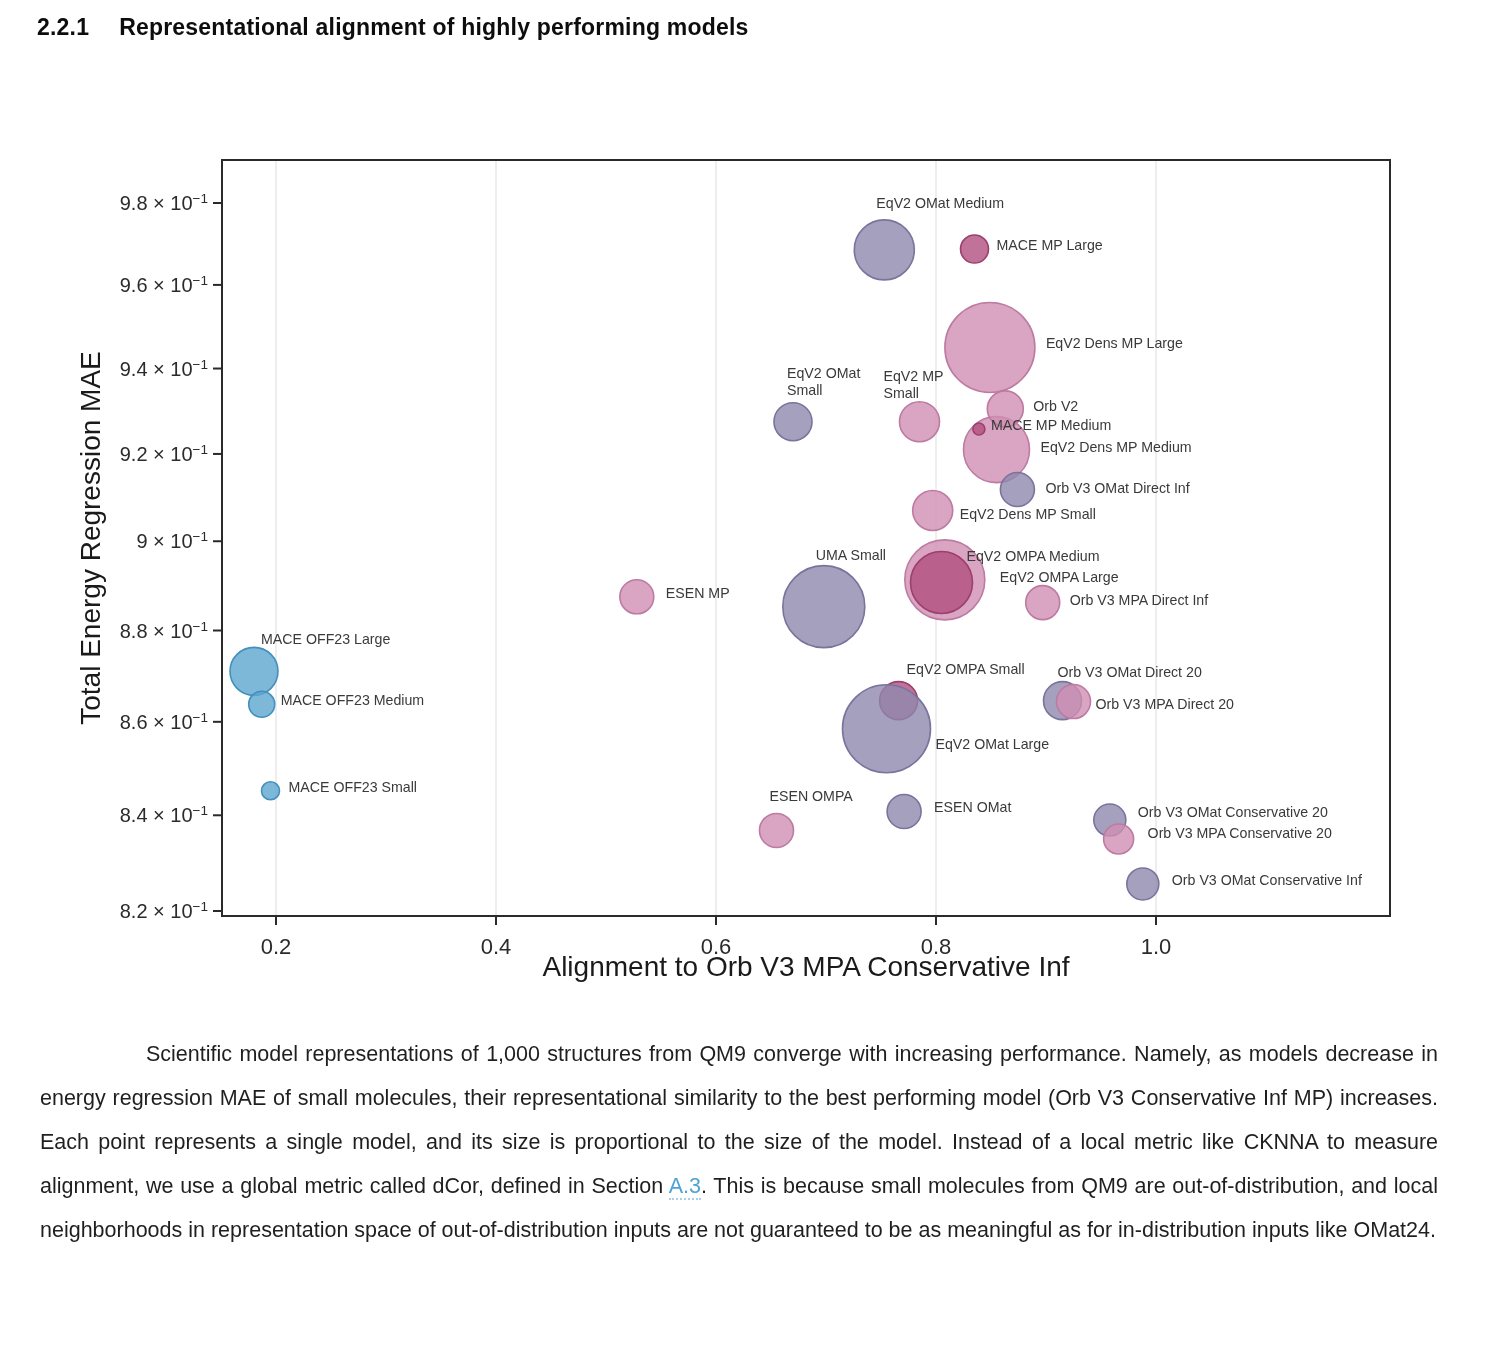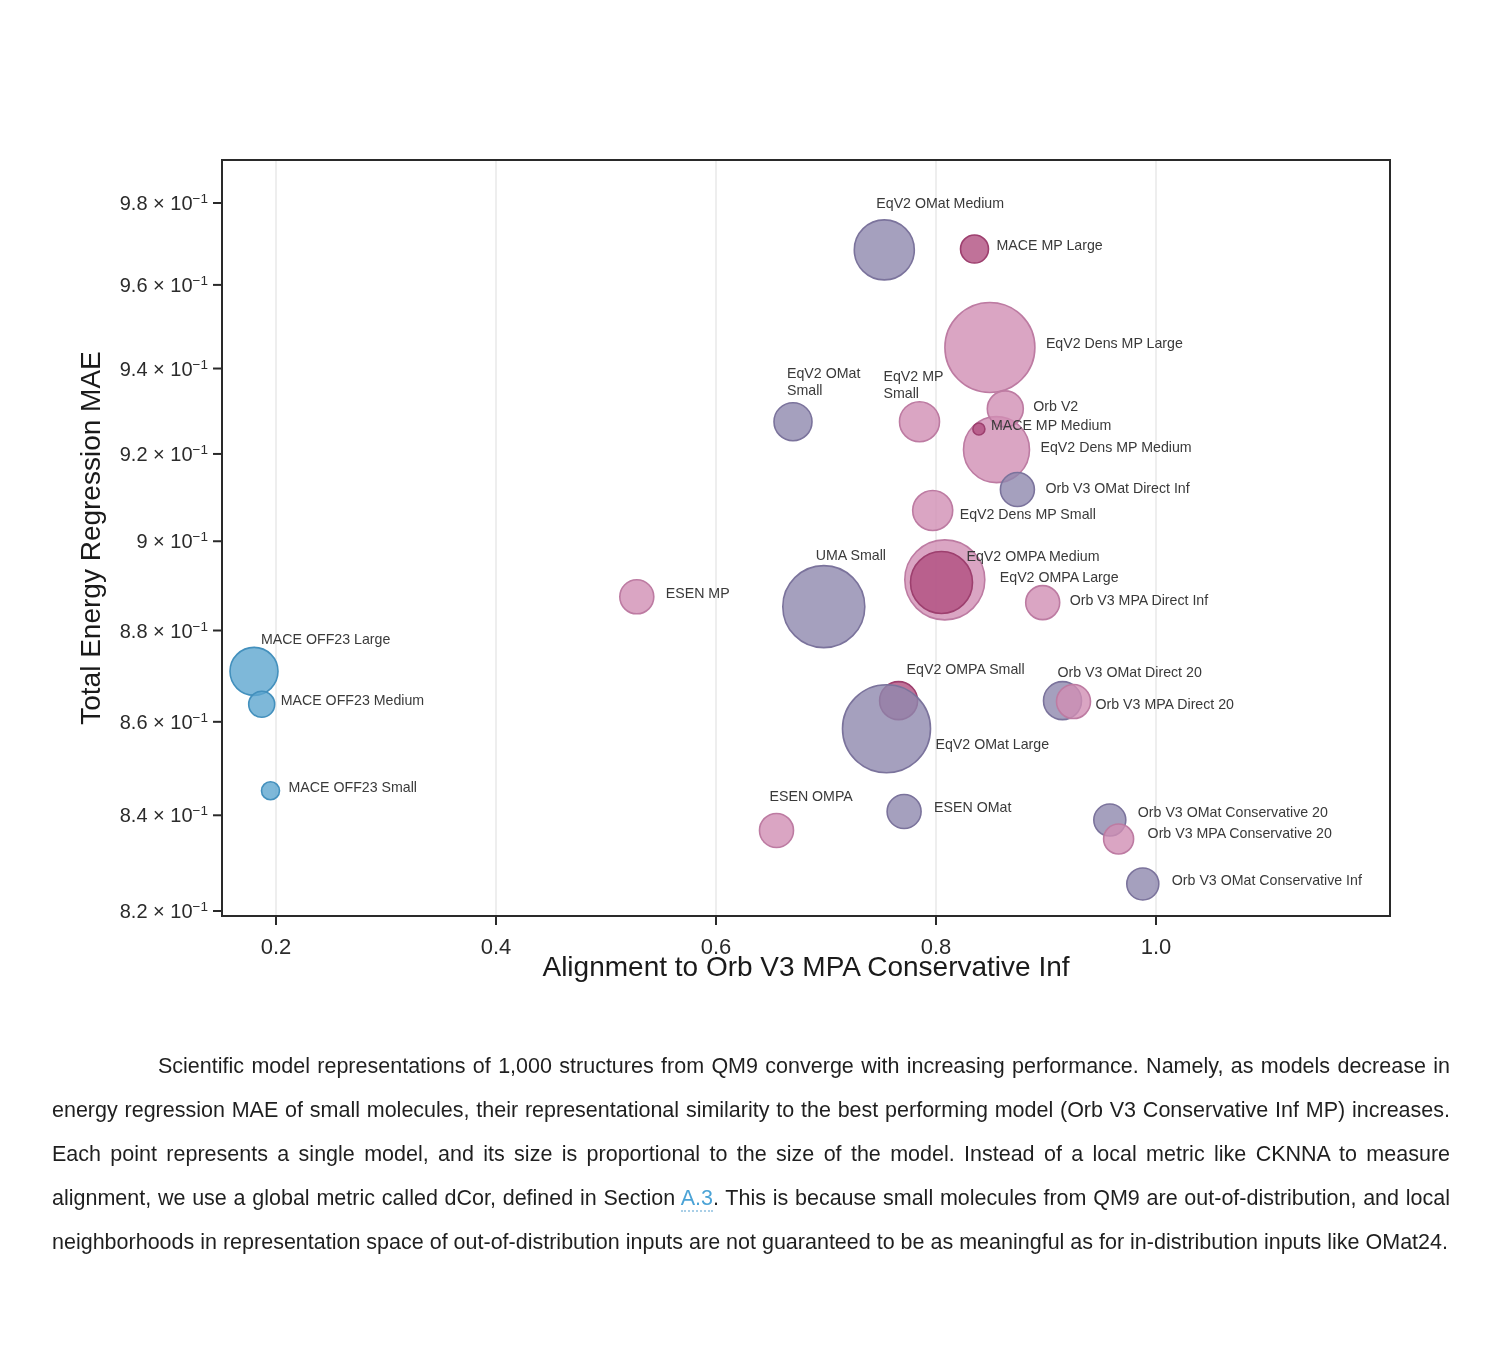--- a/index.html
+++ b/index.html
@@ -2,29 +2,33 @@
 <html><head>
 <meta charset="utf-8">
 <style>
   html,body{margin:0;padding:0;background:#ffffff;}
   .page{position:relative;width:1500px;height:1357px;background:#ffffff;overflow:hidden;
         font-family:"Liberation Sans",sans-serif;}
   .heading{position:absolute;left:37px;top:14px;margin:0;font-size:23px;font-weight:700;
            color:#0d0d0d;letter-spacing:.2px;display:flex;gap:30px;white-space:nowrap;}
   .chart-svg{position:absolute;left:0;top:0;}
   .chart-svg text{font-family:"Liberation Sans",sans-serif;}
-  .caption{position:absolute;left:36px;top:1028px;width:1398px;margin:16px;font-size:21.5px;
+  .caption{position:absolute;left:36px;top:1028px;width:1398px;margin:4px;font-size:21.5px;
            line-height:44px;color:#1f1f1f;text-align:justify;text-indent:106px;}
   .caption .link{color:#4ba3d6;text-decoration:none;border-bottom:2px dotted #a9cfe7;cursor:pointer;}
 </style>
 </head>
 <body>
 
 <div class="page">
 
+  <h2 class="heading">
+    <span>2.2.1</span>
+    <span>Representational alignment of highly performing models</span>
+  </h2>
 
   <svg class="chart-svg" id="chart" width="1500" height="1020" viewBox="0 0 1500 1020">
     <g id="g-grid">
         <line x1="276" x2="276" y1="161" y2="915" stroke="#e8e8e8" stroke-width="1.5"></line>
         <line x1="496" x2="496" y1="161" y2="915" stroke="#e8e8e8" stroke-width="1.5"></line>
         <line x1="716" x2="716" y1="161" y2="915" stroke="#e8e8e8" stroke-width="1.5"></line>
         <line x1="936.0000000000001" x2="936.0000000000001" y1="161" y2="915" stroke="#e8e8e8" stroke-width="1.5"></line>
         <line x1="1156" x2="1156" y1="161" y2="915" stroke="#e8e8e8" stroke-width="1.5"></line>
       </g>
     <g id="g-border">

